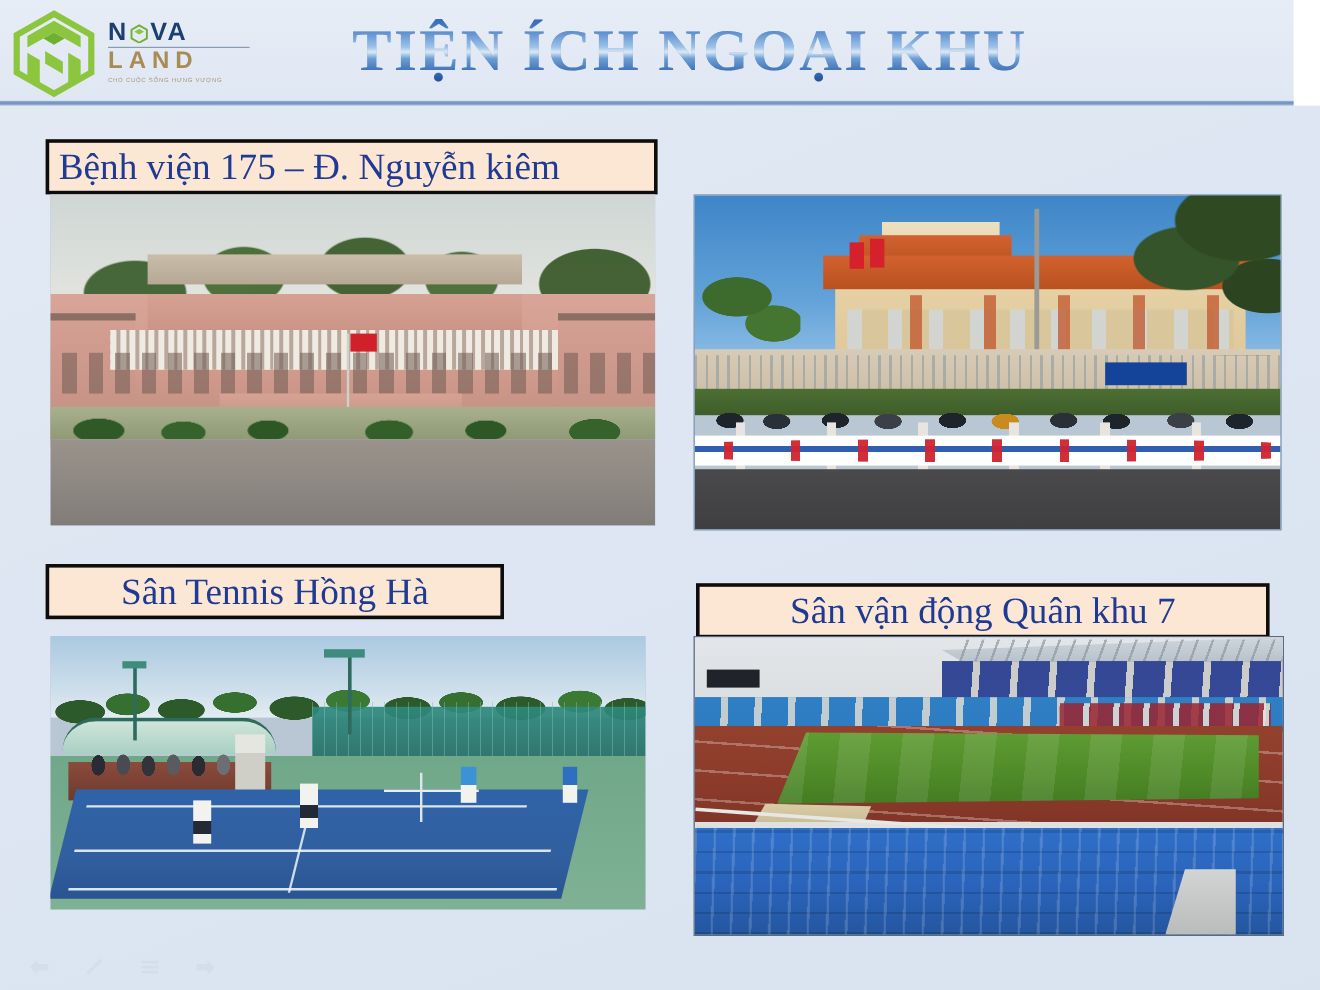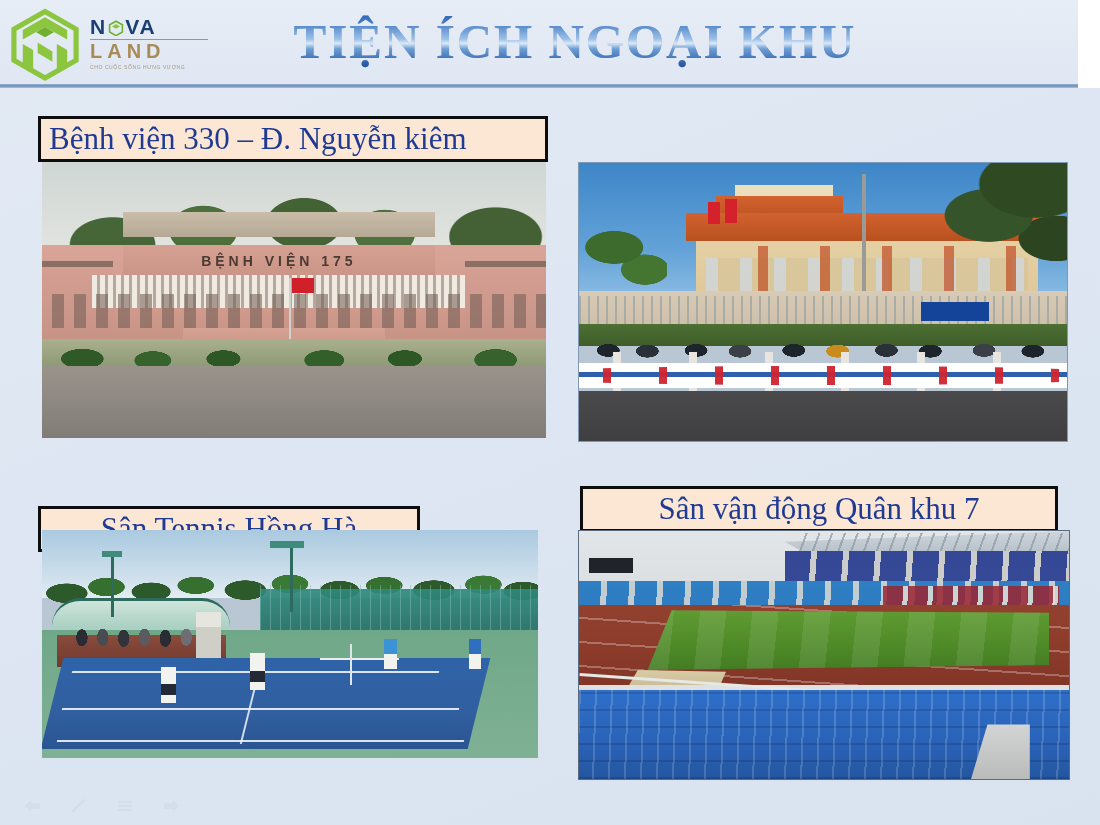--- a/index.html
+++ b/index.html
@@ -139,21 +139,21 @@
     display: flex;
     align-items: center;
     font-family: "Liberation Serif", serif;
     color: #1f3a93;
     font-size: 31px;
     white-space: nowrap;
     overflow: hidden;
   }
   .caption-1 { left: 38px;  top: 116px; width: 510px; height: 46px; padding-left: 8px; justify-content: flex-start; }
   .caption-2 { left: 580px; top: 116px; width: 478px; height: 46px; justify-content: center; }
-  .caption-3 { left: 38px;  top: 470px; width: 382px; height: 46px; justify-content: center; margin-top: 36px; }
+  .caption-3 { left: 38px;  top: 470px; width: 382px; height: 46px; justify-content: center; }
   .caption-4 { left: 580px; top: 486px; width: 478px; height: 46px; justify-content: center; }
 
   
   .photo {
     position: absolute;
     overflow: hidden;
     background: #b9c6d4;
   }
   .photo-1 { left: 42px;  top: 162px; width: 504px; height: 276px; }
   .photo-2 { left: 578px; top: 162px; width: 490px; height: 280px; border: 1px solid #7f99b5; box-sizing: border-box; }
@@ -442,32 +442,31 @@
       </div>
     </div>
 
     <div class="title-shadow">TIỆN ÍCH NGOẠI KHU</div>
     <div class="slide-title">TIỆN ÍCH NGOẠI KHU</div>
 
     <div class="header-right-strip"></div>
   </div>
   <div class="header-rule"></div>
 
-  <div class="caption caption-1">Bệnh viện 330 – Đ. Nguyễn kiêm</div>
+  <div class="caption caption-1">Bệnh viện 175 – Đ. Nguyễn kiêm</div>
 
   <div class="photo photo-1">
     <div class="ph-inner">
       <div class="h-sky"></div>
       <div class="h-trees"></div>
       <div class="h-roofline"></div>
       <div class="h-facade"></div>
       <div class="h-wingL"></div>
       <div class="h-wingR"></div>
       <div class="h-band"></div>
-      <div class="h-sign">BỆNH VIỆN 175</div>
       <div class="h-lattice"></div>
       <div class="h-winrow"></div>
       <div class="h-porch"></div>
       <div class="h-flagpole"></div>
       <div class="h-flag"></div>
       <div class="h-ground"></div>
       <div class="h-shrubs"></div>
       <div class="h-kerb"></div>
       <div class="h-road"></div>
     </div>

